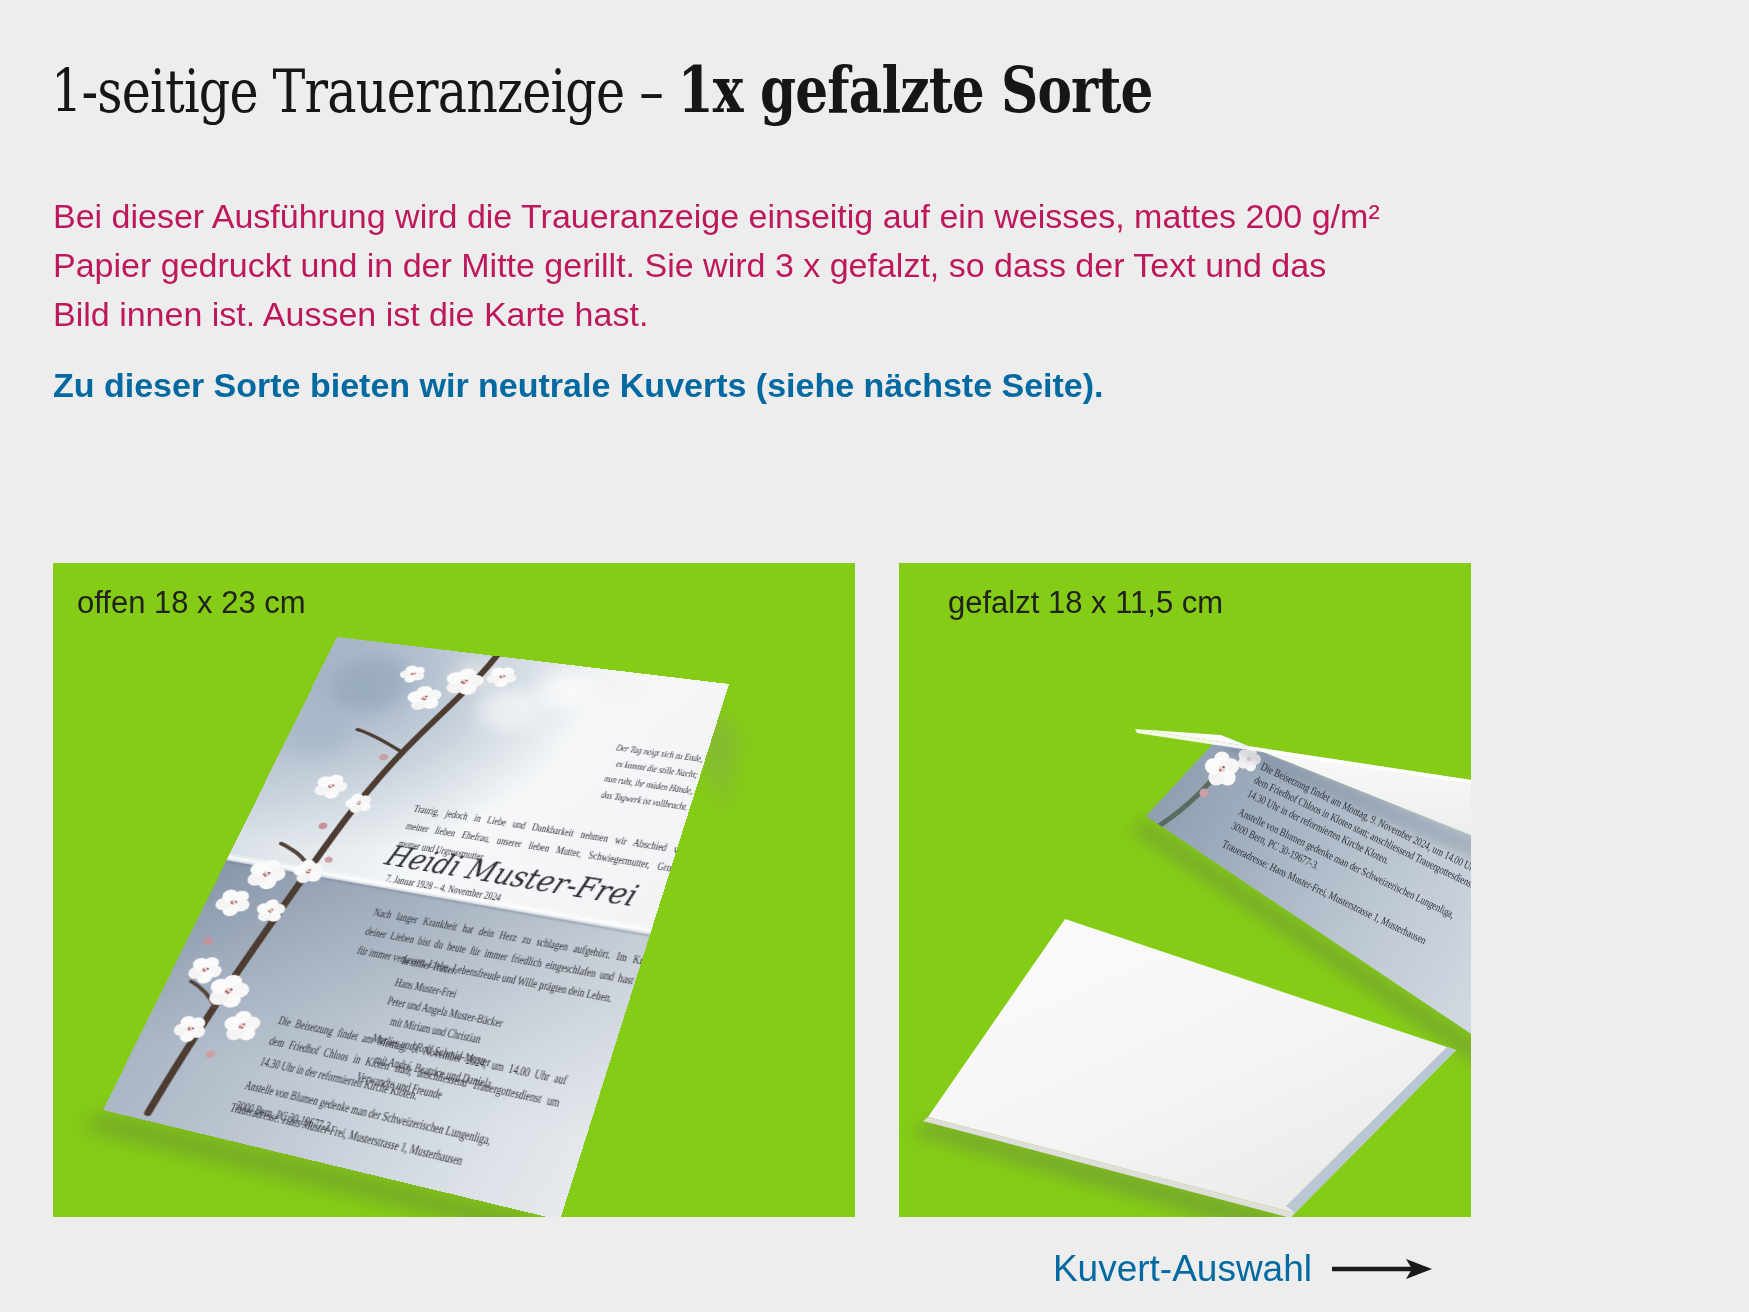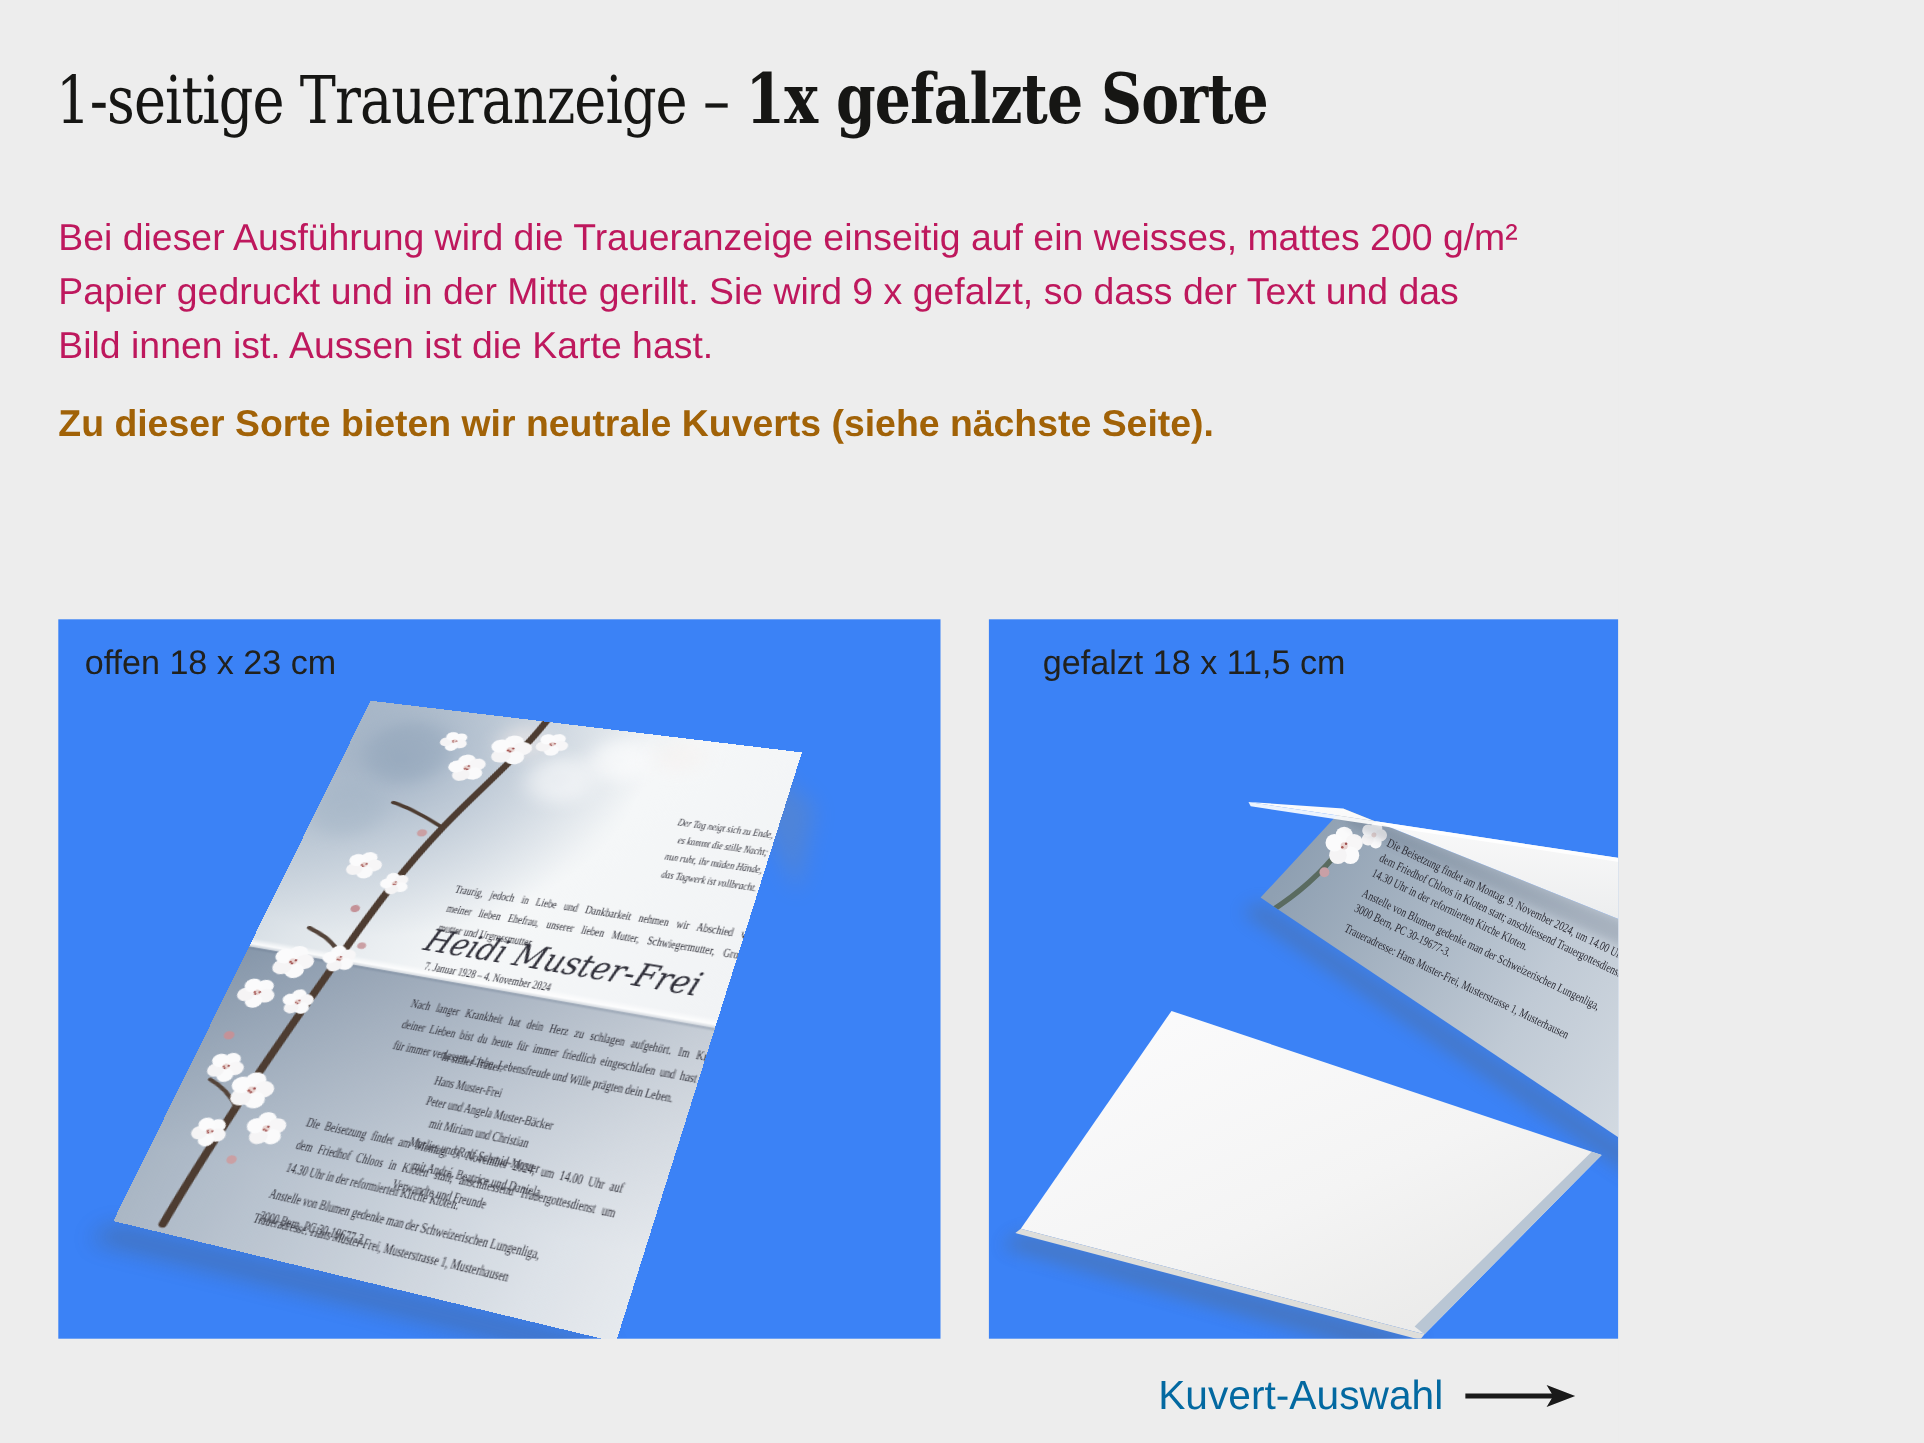--- a/index.html
+++ b/index.html
@@ -11,23 +11,23 @@
   
   #title {
     position:absolute; left:51px; top:56px; white-space:nowrap;
     font-family:"DejaVu Serif", serif; font-size:60px; line-height:1.1;
     color:#161614; transform:scaleX(.82); transform-origin:0 50%; letter-spacing:-1px;
   }
   #title .t-reg { font-weight:400; }
   #title .t-bold { font-weight:700; font-size:1.05em; }
   #intro { position:absolute; left:53px; top:192px; font-size:34px; line-height:49px; color:#be185d; }
   #intro .line { white-space:nowrap; }
-  #note { position:absolute; left:53px; top:366px; font-size:34px; font-weight:700; color:#a16207; white-space:nowrap; }
-  
-  .panel { position:absolute; top:563px; height:654px; background:#3b82f6; overflow:hidden; }
+  #note { position:absolute; left:53px; top:366px; font-size:34px; font-weight:700; color:#0369a1; white-space:nowrap; }
+  
+  .panel { position:absolute; top:563px; height:654px; background:#84cc16; overflow:hidden; }
   #panel-open { left:53px; width:802px; }
   #panel-folded { left:899px; width:801px; }
   .panel-label { position:absolute; left:24px; top:22px; font-size:31px; color:#21211d; white-space:nowrap; }
   #panel-folded .panel-label { left:21px;margin-left:28px; }
   .panel-svg { position:absolute; left:0; top:0; pointer-events:none; }
   
   #open-card {
     position:absolute; left:284px; top:74px; width:400px; height:620px;
     transform-origin:0 0;
     transform:matrix3d(0.8995,0.1079,0,-0.0002053, -0.3123,0.6313,0,-0.0002784, 0,0,1,0, 0,0,0,1);
@@ -74,21 +74,21 @@
 </style>
 </head>
 <body>
 
 <div id="page">
 
   <h1 id="title"><span class="t-reg">1-seitige Traueranzeige – </span><span class="t-bold">1x gefalzte Sorte</span></h1>
 
   <div id="intro">
     <div class="line">Bei dieser Ausführung wird die Traueranzeige einseitig auf ein weisses, mattes 200 g/m²</div>
-    <div class="line">Papier gedruckt und in der Mitte gerillt. Sie wird 9 x gefalzt, so dass der Text und das</div>
+    <div class="line">Papier gedruckt und in der Mitte gerillt. Sie wird 3 x gefalzt, so dass der Text und das</div>
     <div class="line">Bild innen ist. Aussen ist die Karte hast.</div>
   </div>
 
   <div id="note">Zu dieser Sorte bieten wir neutrale Kuverts (siehe nächste Seite).</div>
 
   <div class="panel" id="panel-open">
     <div class="panel-label">offen 18 x 23 cm</div>
 
     <svg class="panel-svg" width="802" height="654">
       <defs>

